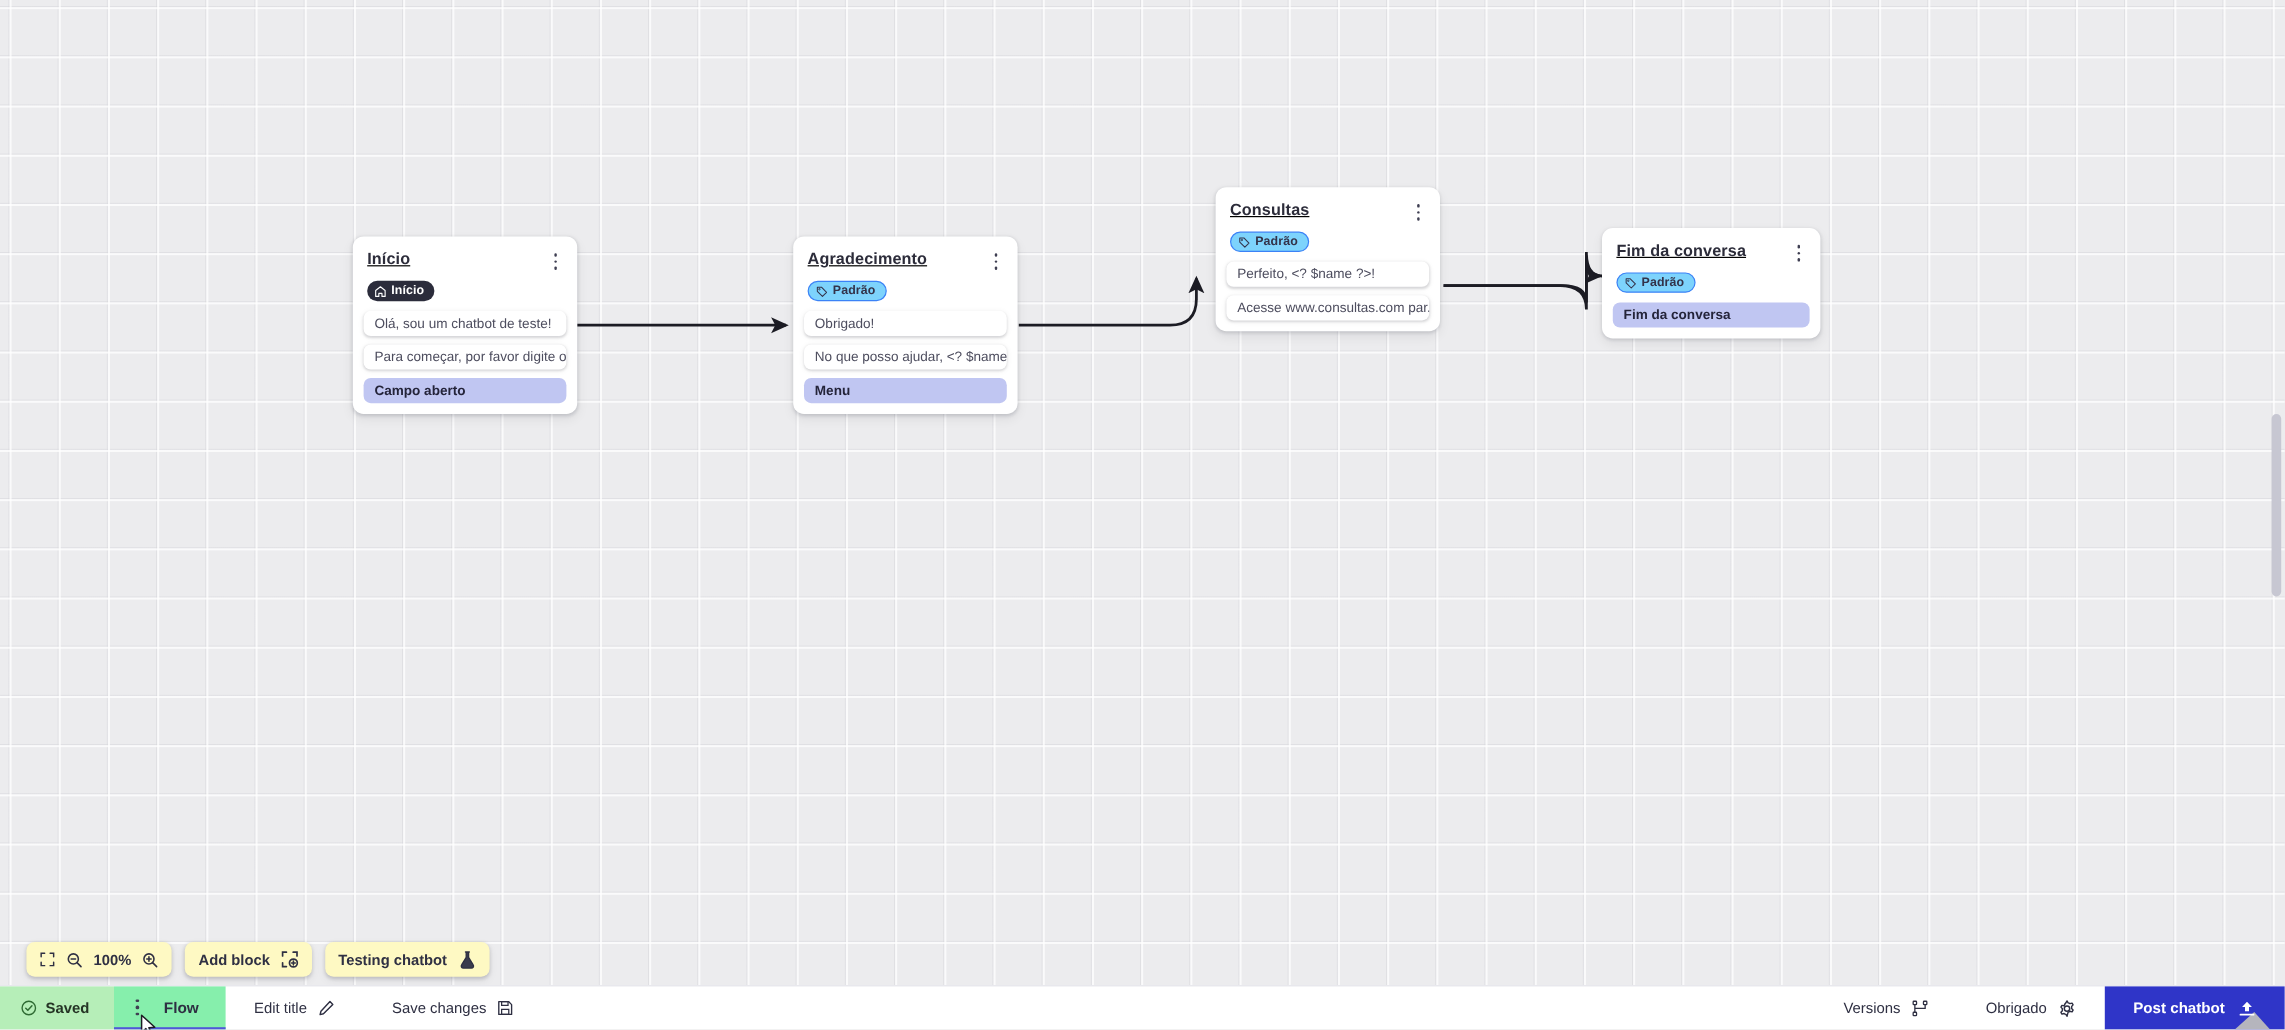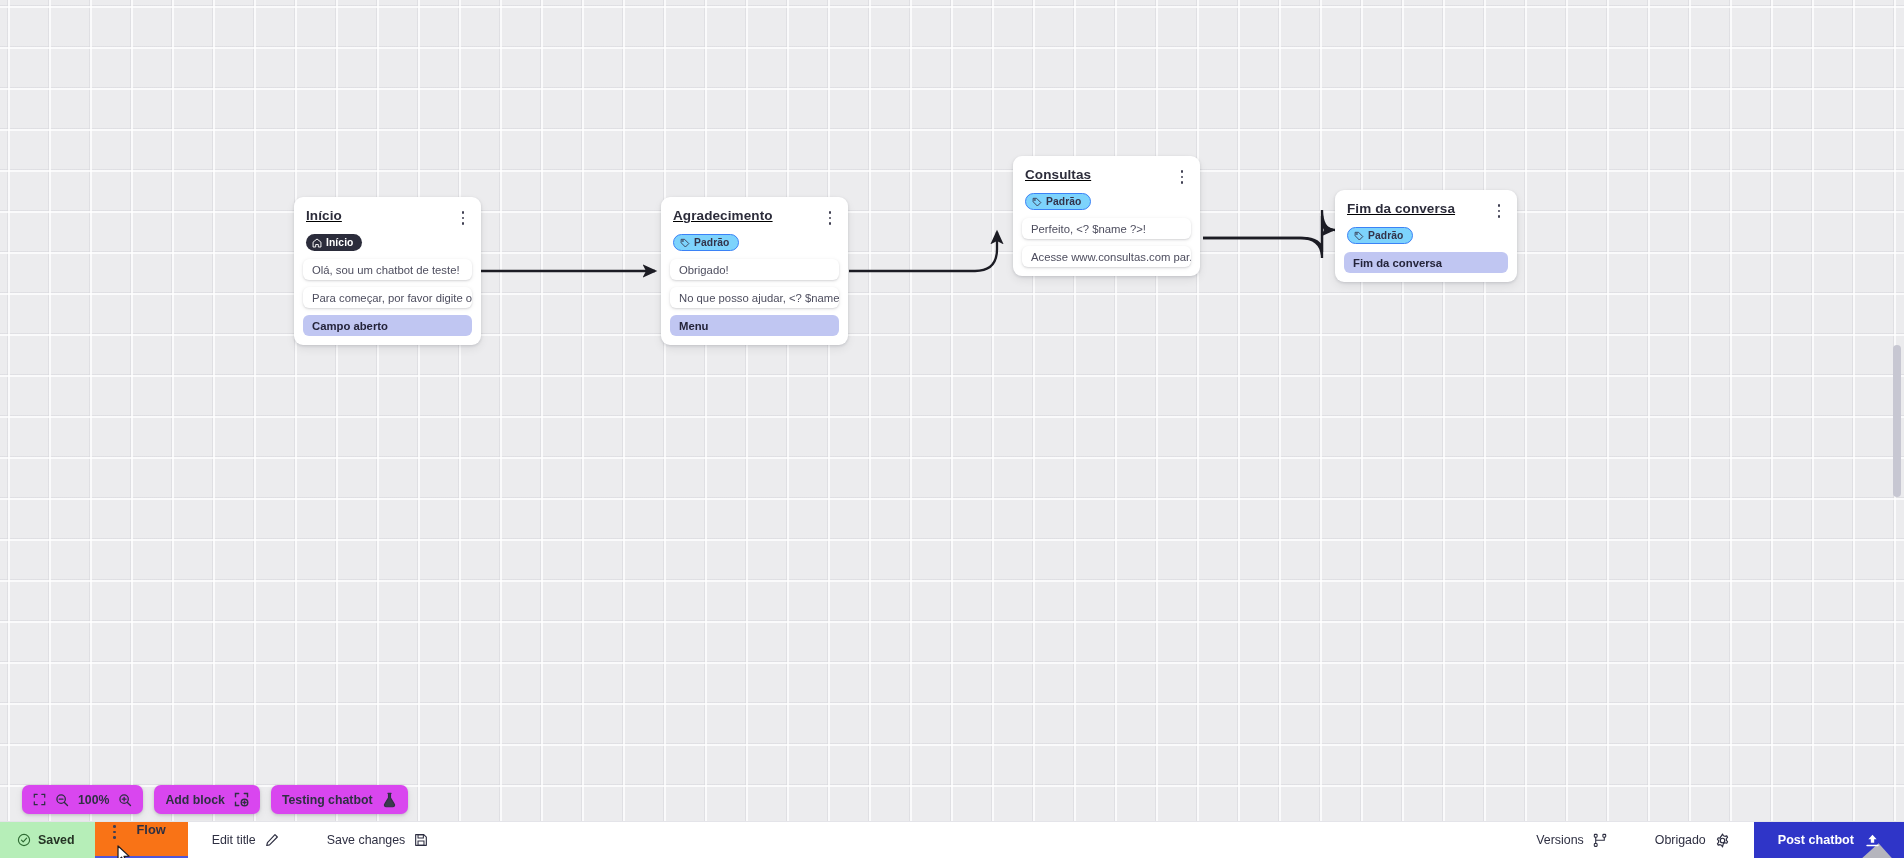--- a/index.html
+++ b/index.html
@@ -103,21 +103,21 @@
   }
 
   
   #toolbar {
     position: absolute;
     left: 22px; bottom: 44px;
     display: flex; align-items: center; gap: 11px;
     z-index: 6;
   }
   .tool-pill {
-    background: #d946ef;
+    background: #fef9c3;
     border-radius: 7px;
     box-shadow: 0 1px 3px rgba(16,18,34,0.16), 0 3px 8px rgba(16,18,34,0.07);
     height: 29px;
     display: flex; align-items: center;
     padding: 0 11px;
     gap: 9px;
     font-size: 12.3px;
     font-weight: 700;
     color: #2f3043;
     cursor: pointer;
@@ -172,22 +172,22 @@
   .sb-right { display: flex; align-items: stretch; margin-left: auto; }
   .saved-chip {
     display: flex; align-items: center; gap: 7px;
     background: #b6eeb8;
     padding: 0 20px 0 17px;
     color: #253425;
     font-size: 12.4px;
     font-weight: 700;
   }
   .tab-flow {
-    display: flex; align-items: flex-start; gap: 14px;
-    background: #f97316;
+    display: flex; align-items: center; gap: 14px;
+    background: #86efac;
     padding: 0 22px 0 12px;
     border-bottom: 2.5px solid #5057d8;
     box-sizing: border-box;
     cursor: pointer;
     position: relative;
   }
   .tab-flow .lbl { font-size: 12.8px; font-weight: 700; color: #2e2f42; }
   .sb-item {
     display: flex; align-items: center; gap: 9px;
     padding: 0 24px;

